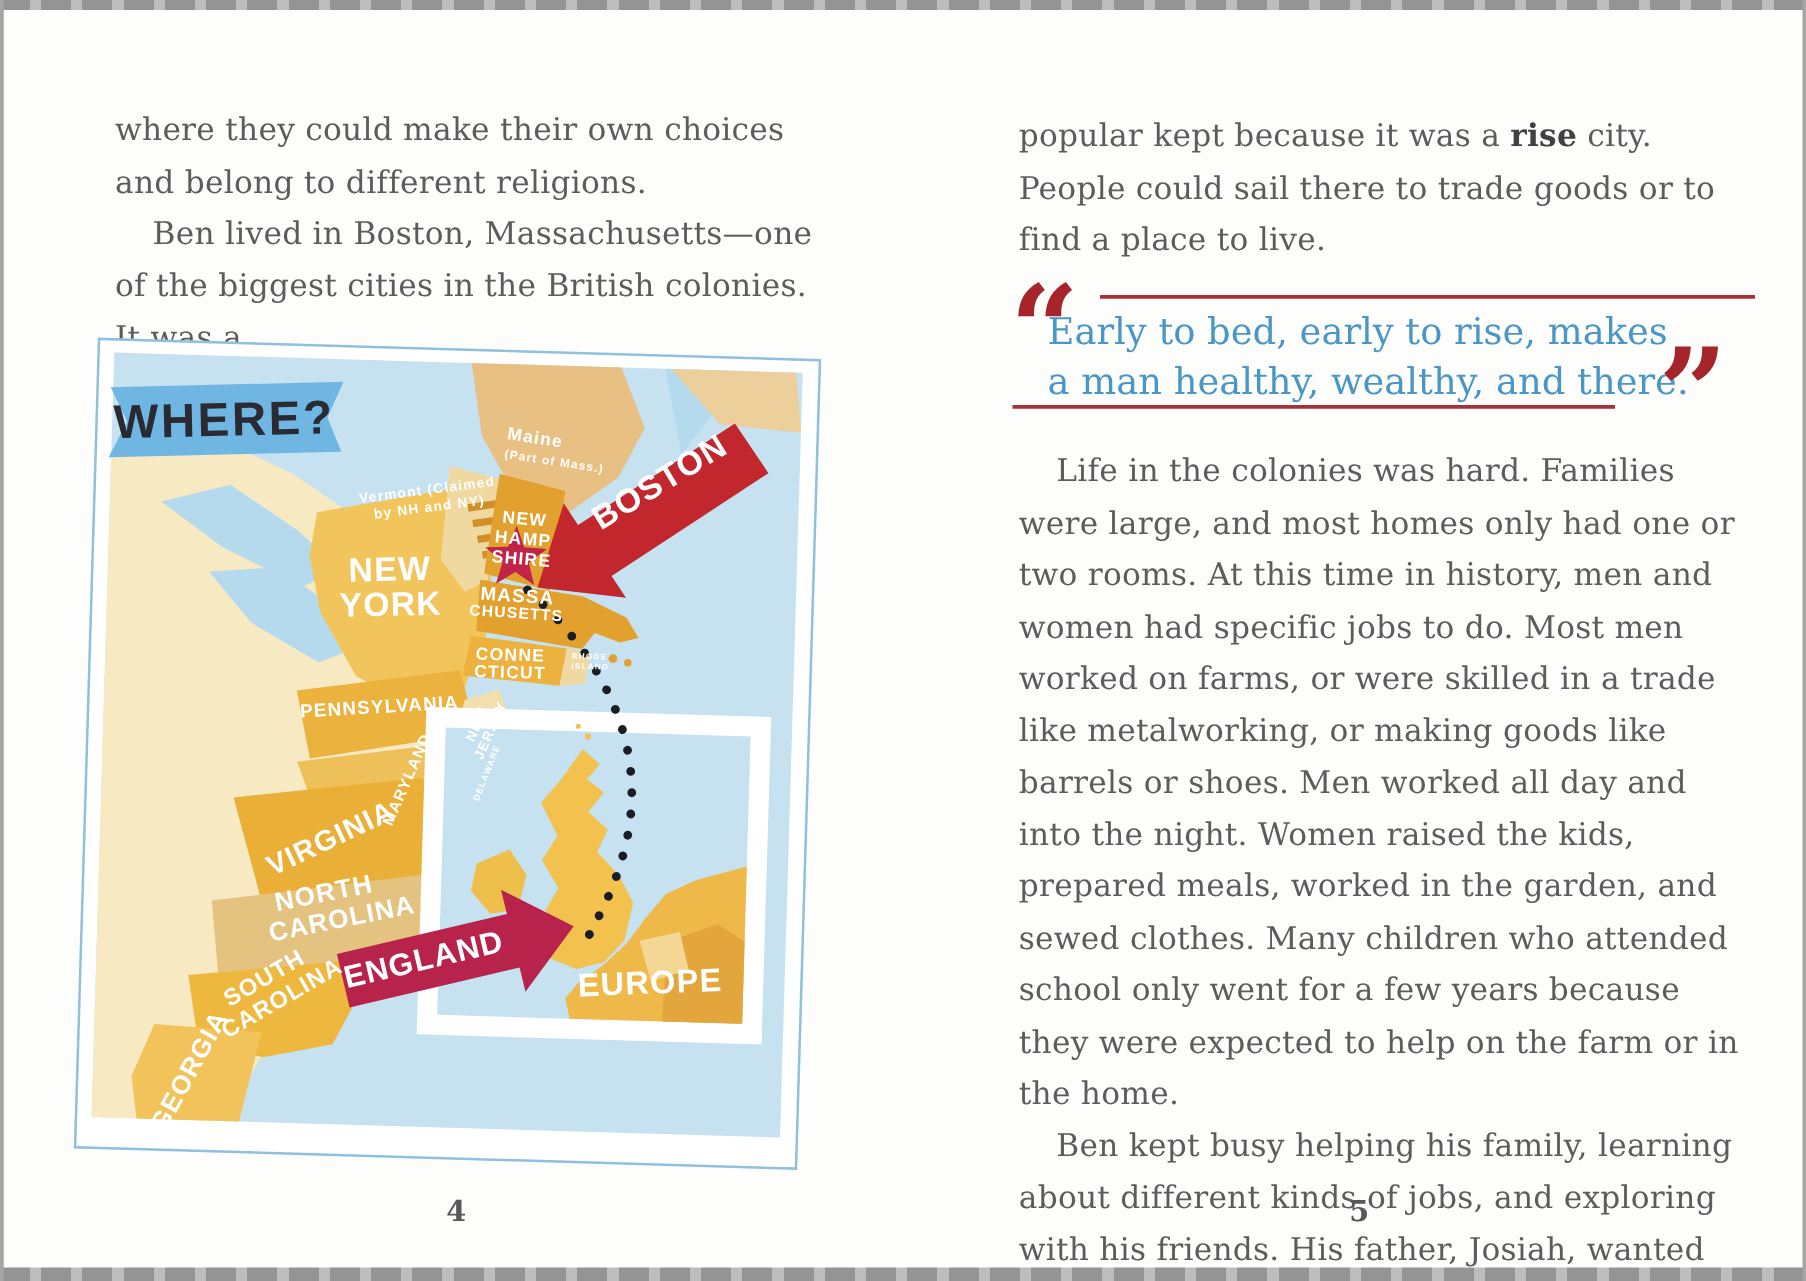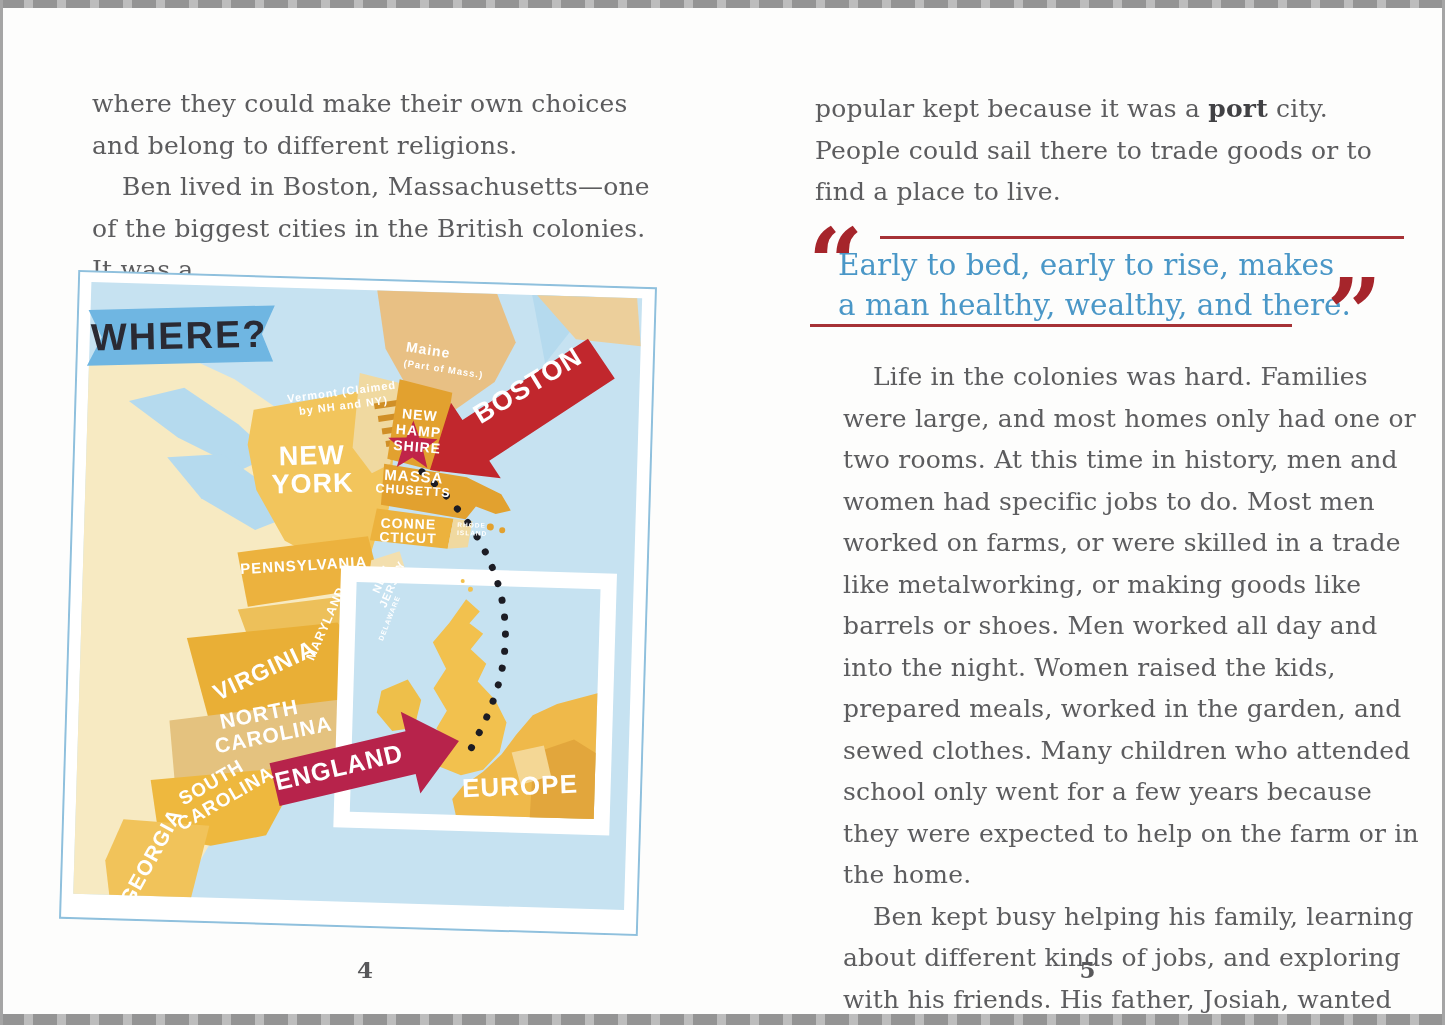--- a/index.html
+++ b/index.html
@@ -12,21 +12,21 @@
   .edge.left{left:0;top:0;bottom:0;width:3px;background:#a5a5a5;}
   .edge.right{right:0;top:0;bottom:0;width:3px;background:#a5a5a5;}
 
   .body-text{position:absolute;color:#5c5c5e;font-size:25px;line-height:41.5px;letter-spacing:.2px;}
   .body-text p{margin:0;}
   .body-text p.indent{text-indent:30px;}
   .bold-word{font-weight:bold;color:#414144;}
 
   .left-text{left:92px;top:83px;width:560px;}
   .right-text-top{left:815px;top:88px;width:584px;}
-  .right-text-main{left:815px;top:356px;width:584px;margin-left:28px;}
+  .right-text-main{left:815px;top:356px;width:584px;}
   .right-text-main p.indent{text-indent:30px;}
 
   .pageno{position:absolute;top:956px;color:#58585a;font-size:23px;font-weight:bold;text-align:center;}
   .pageno.p4{left:75px;width:580px;}
   .pageno.p5{left:815px;width:545px;}
 
   
   .quote{position:absolute;left:808px;top:230px;width:600px;height:104px;}
   .qmark{position:absolute;font-family:"DejaVu Serif",serif;font-weight:bold;color:#a6252b;
          font-size:96px;line-height:0;}
@@ -185,21 +185,21 @@
       </g>
       <g transform="translate(97,588) rotate(-63)">
         <text class="ml" text-anchor="middle" font-size="21" letter-spacing="2">GEORGIA</text>
       </g>
     </svg>
   </div>
 
   <div class="pageno p4">4</div>
 
   <div class="body-text right-text-top">
-    <p><span>popular kept because it was a </span><span class="bold-word">port</span><span> city. People could sail there to trade goods or to find a place to live.</span></p>
+    <p><span>popular kept because it was a </span><span class="bold-word">rise</span><span> city. People could sail there to trade goods or to find a place to live.</span></p>
   </div>
 
   <div class="quote">
     <span class="qmark open">“</span>
     <div class="qrule top"></div>
     <div class="qlines">
       <div>Early to bed, early to rise, makes</div>
       <div>a man healthy, wealthy, and there.</div>
     </div>
     <div class="qrule bottom"></div>

